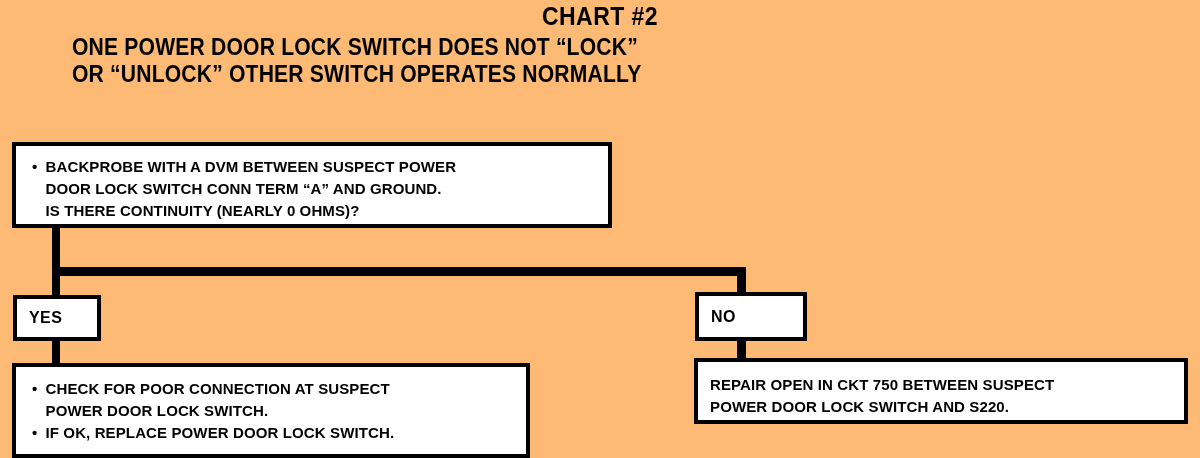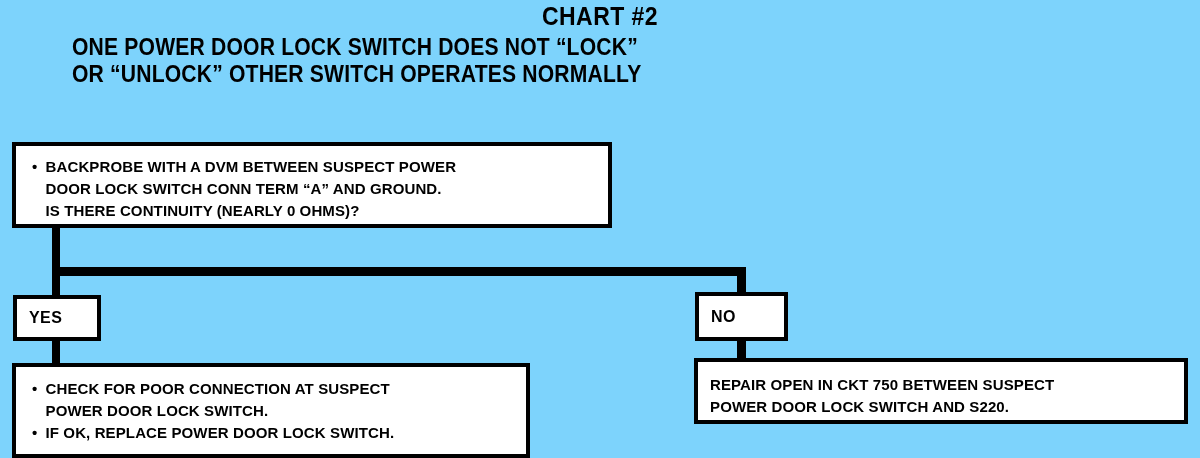--- a/index.html
+++ b/index.html
@@ -4,21 +4,21 @@
 <style>
   html, body {
     margin: 0;
     padding: 0;
     background: #ffffff;
   }
   #page {
     position: relative;
     width: 1200px;
     height: 458px;
-    background: #7dd3fc;
+    background: #fdba74;
     overflow: hidden;
     font-family: "Liberation Sans", "DejaVu Sans", sans-serif;
     color: #000000;
   }
 
   
   .title-block {
     position: absolute;
     left: 0;
     top: 0;
@@ -89,21 +89,21 @@
   }
   #node-yes {
     left: 13px;
     top: 295px;
     width: 88px;
     height: 46px;
   }
   #node-no {
     left: 695px;
     top: 292px;
-    width: 93px;
+    width: 112px;
     height: 49px;
   }
   .decision-label {
     position: absolute;
     left: 12px;
     top: 50%;
     transform: translateY(-50%);
     font-size: 16px;
     font-weight: bold;
     letter-spacing: 0.4px;

